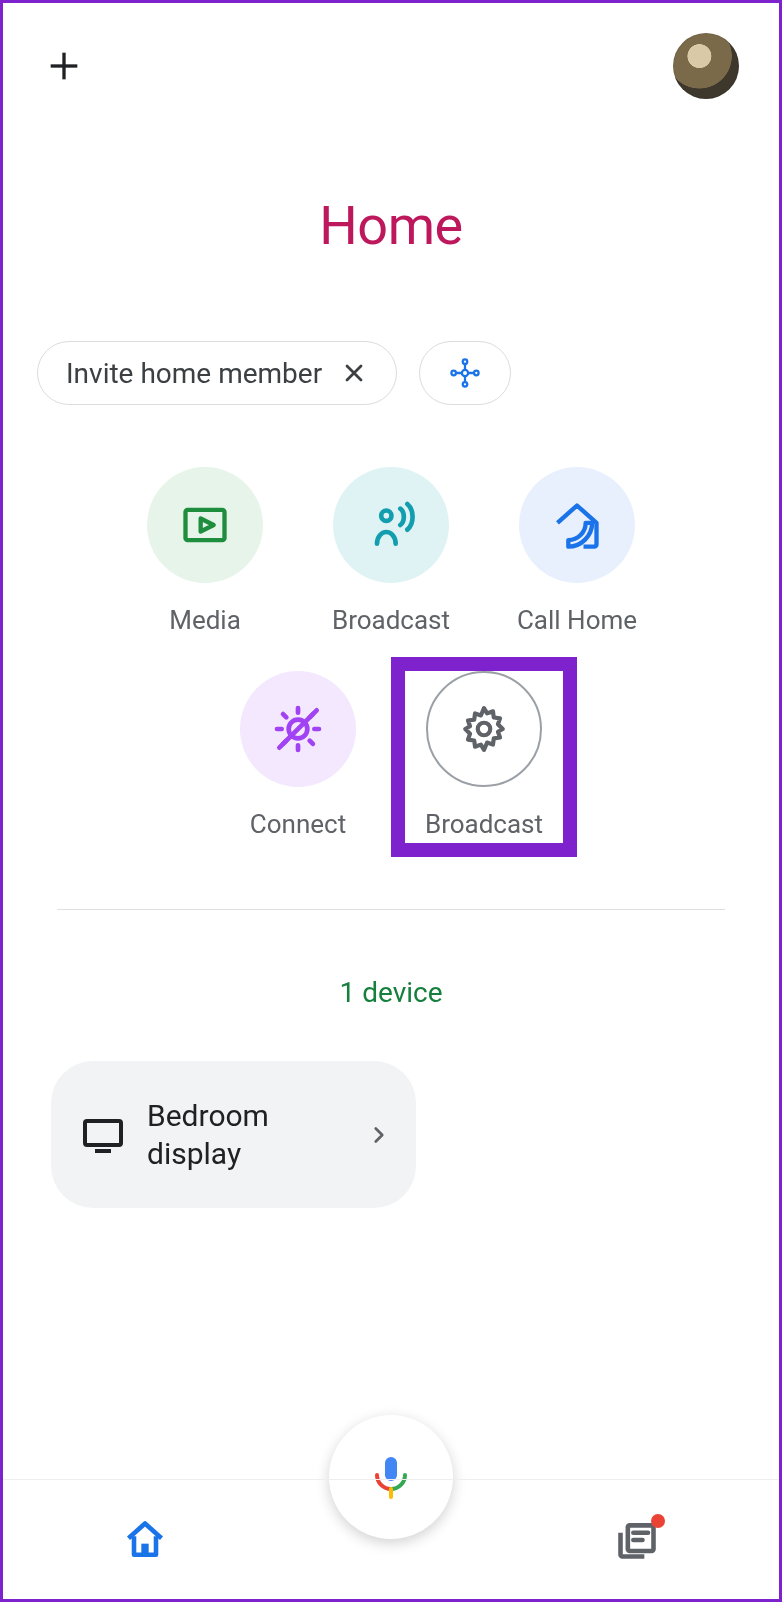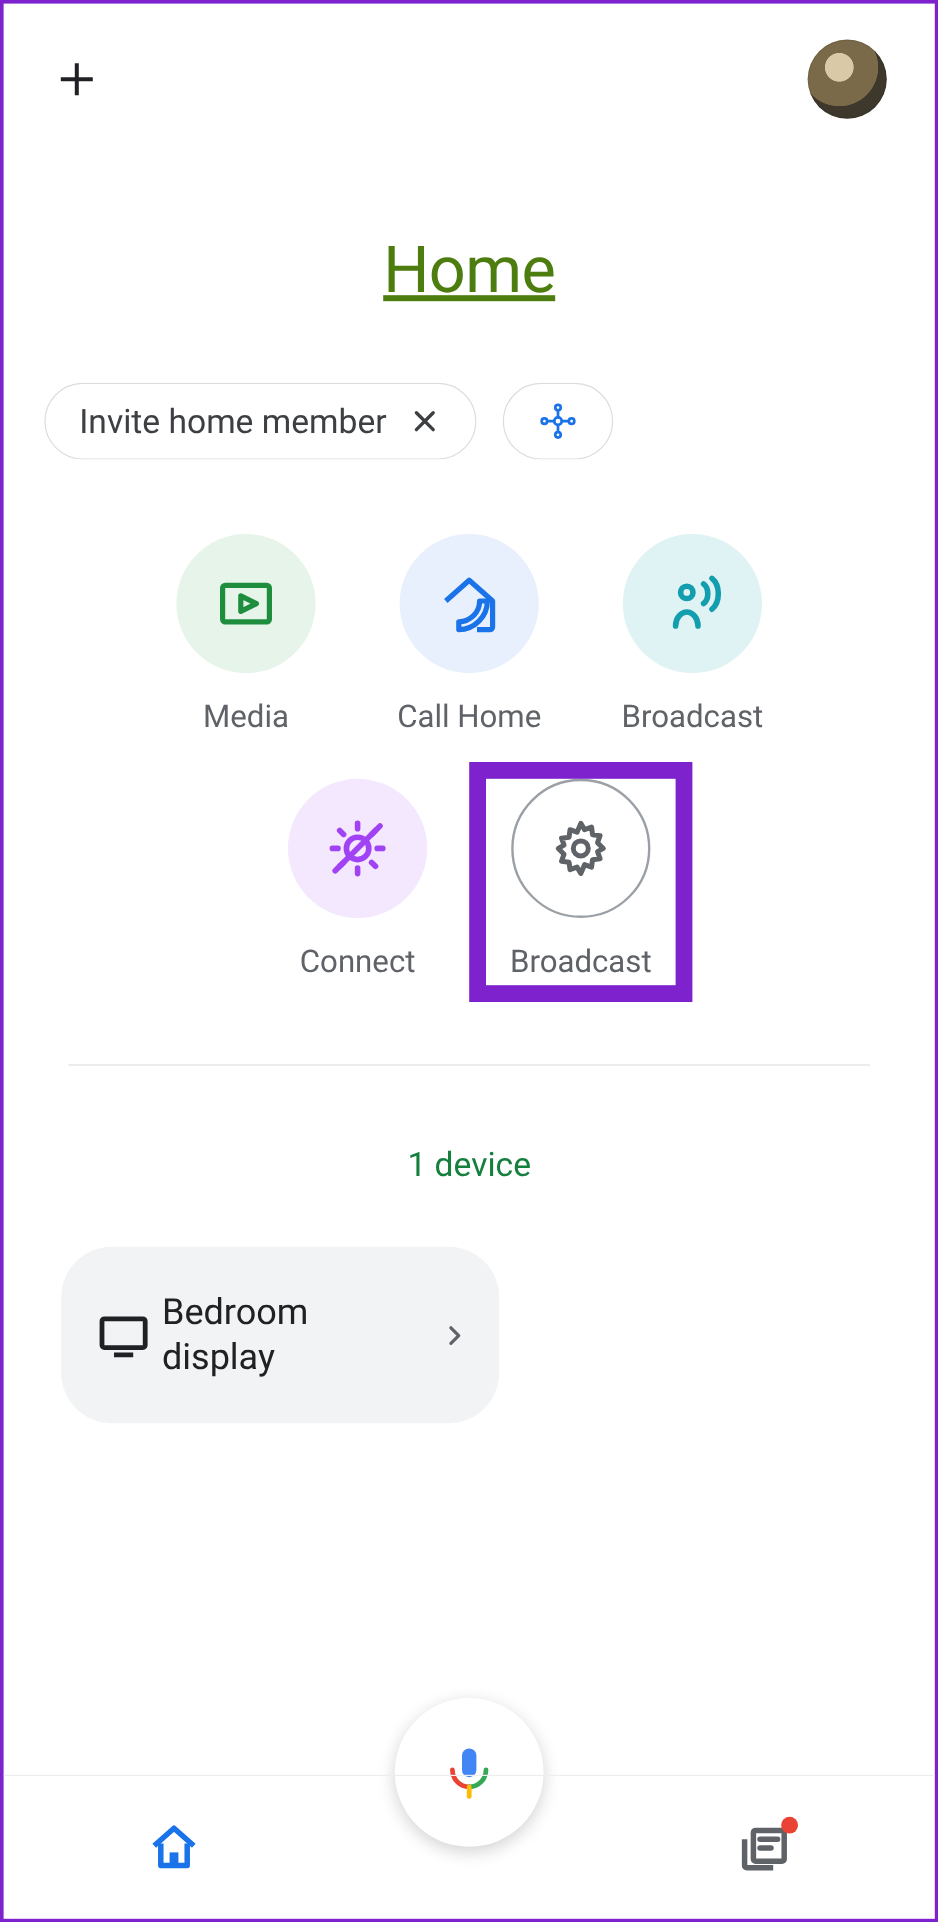--- a/index.html
+++ b/index.html
@@ -22,43 +22,43 @@
   .avatar {
     width: 66px; height: 66px; border-radius: 50%;
     background: radial-gradient(circle at 40% 35%, #d9c9a7 0 20%, #7a6a4a 21% 55%, #3d372c 56% 100%);
     position: relative; overflow:hidden;
   }
   .avatar::after{ content:""; position:absolute; inset:0; box-shadow: inset 0 0 0 1px rgba(0,0,0,.08); border-radius:50%;}
   .title {
     text-align: center;
     font-size: 54px;
     font-weight: 400;
-    color: #4d7c0f;
+    color: #be185d;
     margin-top: 95px;
     letter-spacing: -0.5px;
-    text-decoration: underline;
   }
   .chips {
     display: flex;
     gap: 22px;
     padding: 0 34px;
     margin-top: 62px;
     overflow: hidden;
     white-space: nowrap;
   }
   .chip {
     display: inline-flex;
     align-items: center;
     gap: 18px;
     border: 1px solid #dadce0;
     border-radius: 32px;
     padding: 14px 28px;
     font-size: 28px;
     color: #3c4043;
     flex: 0 0 auto;
+    margin-top: 22px;
   }
   .chip .x { font-size: 30px; color:#3c4043; }
   .actions {
     margin-top: 62px;
     display: flex;
     flex-wrap: wrap;
     justify-content: center;
     column-gap: 76px;
     row-gap: 42px;
     padding: 0 46px;
@@ -89,21 +89,21 @@
   }
   .room-head{ text-align:center; margin-top:66px;}
   .room-name{ font-size:38px; color:#202124; font-weight:400;}
   .room-count{ font-size:28px; color:#15803d; margin-top:12px;}
   .device-card{
     margin: 52px 0 0 48px;
     width: 365px;
     background:#f1f3f4;
     border-radius: 42px;
     padding: 36px 24px 36px 28px;
-    display:flex; align-items:center; gap:8px;
+    display:flex; align-items:center; gap:20px;
   }
   .device-label{ font-size:30px; color:#202124; line-height:1.25; flex:1;}
   .chevron{ color:#5f6368;}
   .mic-fab{
     position:absolute; left:50%; transform:translateX(-50%);
     bottom: 60px;
     width:124px; height:124px; border-radius:50%;
     background:#fff; box-shadow:0 4px 14px rgba(0,0,0,.18);
     display:flex; align-items:center; justify-content:center;
   }
@@ -163,39 +163,39 @@
     <div class="circle c-media">
       <svg width="52" height="52" viewBox="0 0 24 24">
           <rect x="3" y="5" width="18" height="14" rx="1" fill="none" stroke="#1e8e3e" stroke-width="2"></rect>
           <path d="M10 9l6 3-6 3z" fill="none" stroke="#1e8e3e" stroke-width="2" stroke-linejoin="round"></path>
         </svg>
     </div>
     <div class="action-label">Media</div>
   </div>
 
   <div class="action-col">
-    <div class="circle c-call">
-      <svg width="52" height="52" viewBox="0 0 24 24">
-          <path d="M3 11l9-8 9 8v10a1 1 0 0 1-1 1h-5" fill="none" stroke="#1a73e8" stroke-width="2" stroke-linejoin="round"></path>
-          <path d="M8 22c6 0 11-5 11-11h-3a8 8 0 0 1-8 8z" fill="none" stroke="#1a73e8" stroke-width="2" stroke-linejoin="round"></path>
-        </svg>
-    </div>
-    <div class="action-label">Call Home</div>
-  </div>
-
-  <div class="action-col">
     <div class="circle c-broadcast">
       <svg width="56" height="56" viewBox="0 0 24 24">
         <circle cx="10" cy="8" r="2.2" fill="none" stroke="#129eaf" stroke-width="2"></circle>
         <path d="M6 20c0-3 2-5 4-5s4 2 4 5" fill="none" stroke="#129eaf" stroke-width="2" stroke-linecap="round"></path>
         <path d="M16 5c2 1.5 2 5.5 0 7" fill="none" stroke="#129eaf" stroke-width="2" stroke-linecap="round"></path>
         <path d="M19 3c3 2.5 3 8.5 0 11" fill="none" stroke="#129eaf" stroke-width="2" stroke-linecap="round"></path>
       </svg>
     </div>
     <div class="action-label">Broadcast</div>
+  </div>
+
+  <div class="action-col">
+    <div class="circle c-call">
+      <svg width="52" height="52" viewBox="0 0 24 24">
+          <path d="M3 11l9-8 9 8v10a1 1 0 0 1-1 1h-5" fill="none" stroke="#1a73e8" stroke-width="2" stroke-linejoin="round"></path>
+          <path d="M8 22c6 0 11-5 11-11h-3a8 8 0 0 1-8 8z" fill="none" stroke="#1a73e8" stroke-width="2" stroke-linejoin="round"></path>
+        </svg>
+    </div>
+    <div class="action-label">Call Home</div>
   </div>
 
   <div class="action-col" style="margin-left:94px;">
     <div class="circle c-routines">
       <svg width="56" height="56" viewBox="0 0 24 24">
         <circle cx="12" cy="12" r="4" fill="none" stroke="#a142f4" stroke-width="2"></circle>
         <path d="M4 20L20 4" stroke="#a142f4" stroke-width="2" stroke-linecap="round"></path>
         <g stroke="#a142f4" stroke-width="2" stroke-linecap="round">
           <path d="M12 3v2M12 19v2M3 12h2M19 12h2M5.6 5.6l1.4 1.4M17 17l1.4 1.4M5.6 18.4L7 17M17 7l1.4-1.4"></path>
         </g>

